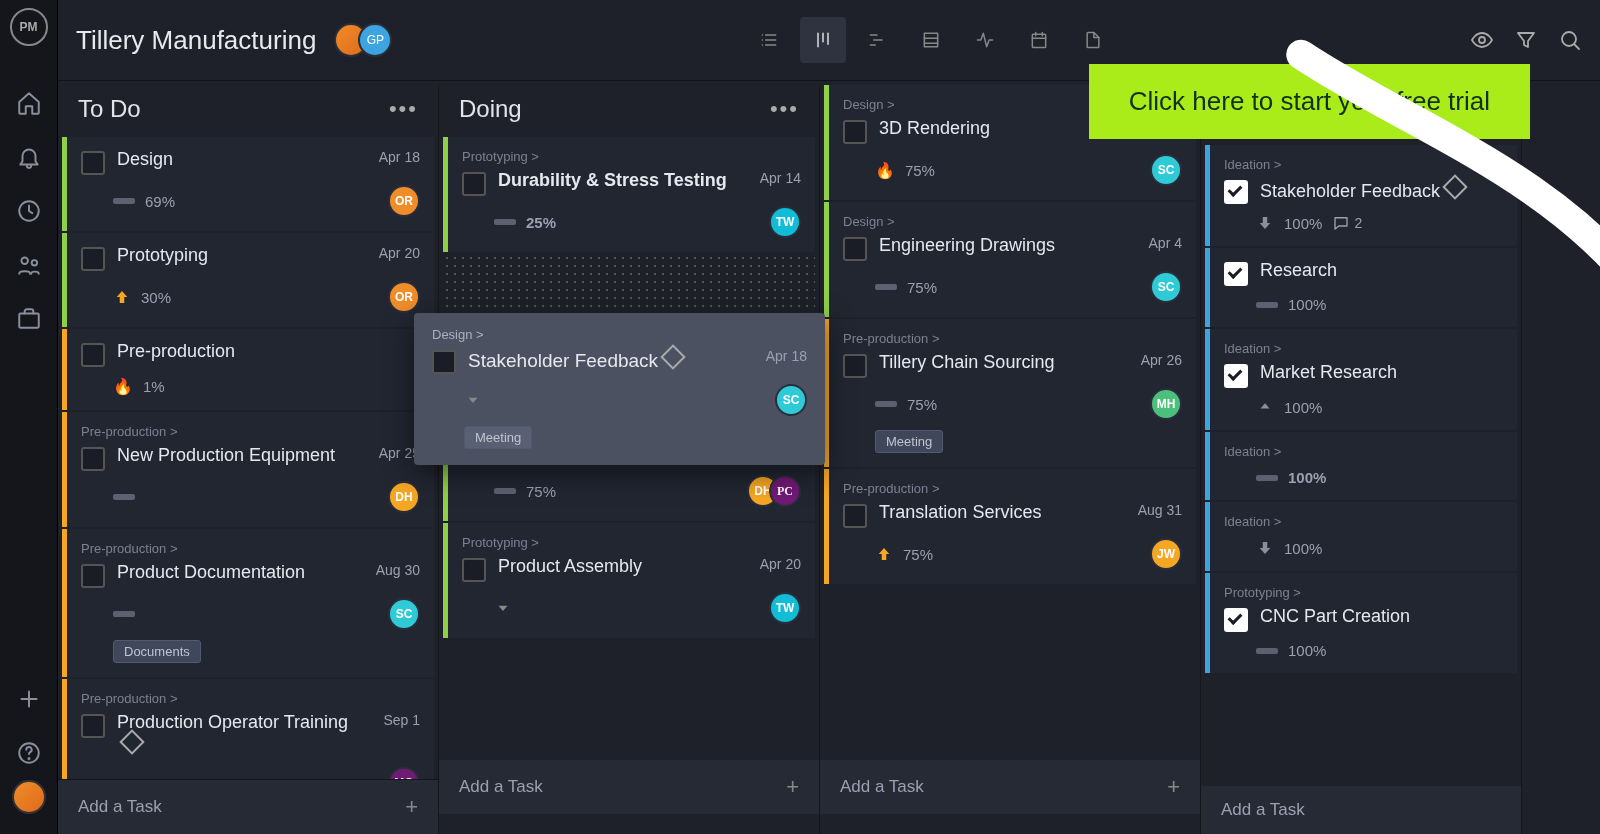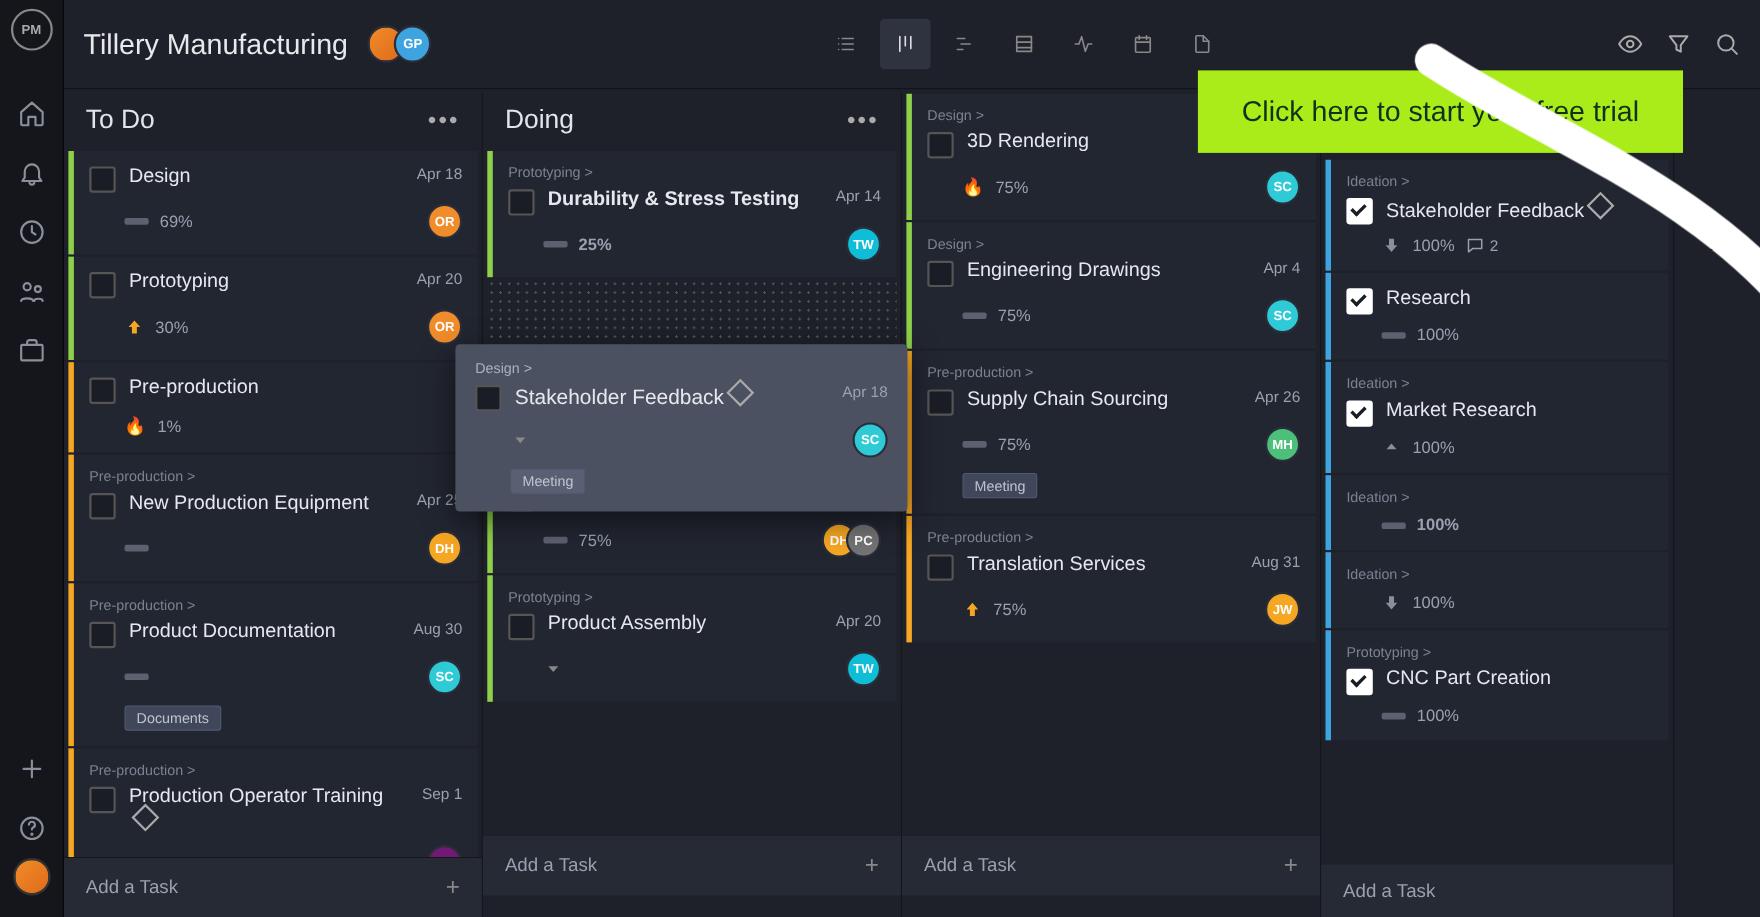--- a/index.html
+++ b/index.html
@@ -21,21 +21,21 @@
   .screen{display:flex;height:100%;}
   .leftrail{width:57px;background:var(--bg-dark);display:flex;flex-direction:column;align-items:center;padding-top:8px;border-right:1px solid #000;}
   .leftrail .logo{width:34px;height:34px;border:2px solid #888;border-radius:50%;display:flex;align-items:center;justify-content:center;color:#aaa;font-weight:700;font-size:12px;margin-bottom:30px;}
   .leftrail .ic{width:26px;height:26px;margin:14px 0;color:#8a8f9d;display:flex;align-items:center;justify-content:center;cursor:pointer;}
   .leftrail .spacer{flex:1;}
   .leftrail .av-user{width:30px;height:30px;border-radius:50%;background:linear-gradient(135deg,#f08c2a,#e06a1a);margin-bottom:20px;border:2px solid #333;}
   .main{flex:1;display:flex;flex-direction:column;background:var(--bg);position:relative;}
   .topbar{height:56px;display:flex;align-items:center;padding:12px 18px;border-bottom:1px solid #11131a;}
   .title{font-size:26px;font-weight:400;color:#e8e9ec;}
   .avpair{margin-left:18px;display:flex;align-items:center;}
-  .avcir{width:30px;height:30px;border-radius:50%;display:flex;align-items:center;justify-content:center;font-size:12px;font-weight:700;color:#fff;text-align:center;}
+  .avcir{width:30px;height:30px;border-radius:50%;display:flex;align-items:center;justify-content:center;font-size:12px;font-weight:400;color:#fff;text-align:center;}
   .avpair .avcir:first-child{background:linear-gradient(135deg,#f08c2a,#e06a1a);border:2px solid #2a2e3a;}
   .avpair .avcir:last-child{background:#3ea4e0;margin-left:-10px;border:2px solid #2a2e3a;color:#fff;}
   .topbar .center{margin-left:auto;margin-right:auto;display:flex;gap:8px;}
   .topbar .vbtn{width:46px;height:46px;display:flex;align-items:center;justify-content:center;color:#888;cursor:pointer;border-radius:4px;}
   .topbar .vbtn.active{background:#2f3340;color:#ddd;}
   .topbar .right{display:flex;gap:20px;align-items:center;}
   .topbar .right .ic{width:24px;height:24px;color:#aaa;cursor:pointer;}
 
   .board{flex:1;display:flex;gap:0;overflow:hidden;position:relative;padding:4px 0 0 0;}
   .col{width:380px;min-width:380px;display:flex;flex-direction:column;background:var(--bg);border-right:1px solid #14161c;}
@@ -63,21 +63,21 @@
   .barflat{width:22px;height:6px;background:#5c6070;border-radius:2px;}
   .tag{display:inline-block;background:#40475a;border:1px solid #525a70;color:#c0c4d0;font-size:13px;padding:3px 10px;border-radius:3px;margin-top:10px;margin-left:32px;}
   .av{width:28px;height:28px;border-radius:50%;display:flex;align-items:center;justify-content:center;font-size:12px;font-weight:700;color:#fff;border:2px solid #2a2e3a;}
   .av.or{background:#f08c2a;}
   .av.tw{background:#0fbdd6;}
   .av.sc{background:#2ecad6;}
   .av.mh{background:#4cc07a;}
   .av.jw{background:#f5a623;}
   .av.mg{background:#701a75;}
   .av.dh{background:#f5a623;}
-  .av.pc{background:#737373;}
+  .av.pc{background:#701a75;font-family:Liberation Serif, serif;}
   .avstack{display:flex;}
   .avstack .av{margin-left:-10px;}
   .avstack .av:first-child{margin-left:0;}
   .addtask{padding:14px 20px;color:var(--text-dim);font-size:17px;display:flex;align-items:center;justify-content:space-between;background:#262a35;cursor:pointer;}
   .plus{font-size:22px;color:#888;font-weight:300;}
   .col .footer{border-top:1px solid #14161c;}
 
   
   .dragcard{position:absolute;left:356px;top:232px;width:375px;background:#4c5162;border-radius:4px;box-shadow:0 8px 28px rgba(0,0,0,.5);padding:14px 18px 16px 18px;z-index:50;}
   .dragcard .bread{color:#aab0c0;}
@@ -398,21 +398,21 @@
               <div class="row2">
                 <div class="barflat"></div>
                 <div class="pct">75%</div>
                 <div class="right">
                   <div class="av sc">SC</div>
                 </div>
               </div>
             </div>
             <div class="card or"><div class="bread">Pre-production &gt;</div><div class="row1">
                 <div class="chk"></div>
-                <div class="ttl">Supply Chain Sourcing</div>
+                <div class="ttl">Tillery Chain Sourcing</div>
                 <div class="date">Apr 26</div>
               </div><div class="row2">
                 <div class="barflat"></div>
                 <div class="pct">75%</div>
                 <div class="right">
                   <div class="av mh">MH</div>
                 </div>
               </div><div class="tag">Meeting</div></div>
             <div class="card or">
               <div class="bread">Pre-production &gt;</div>

